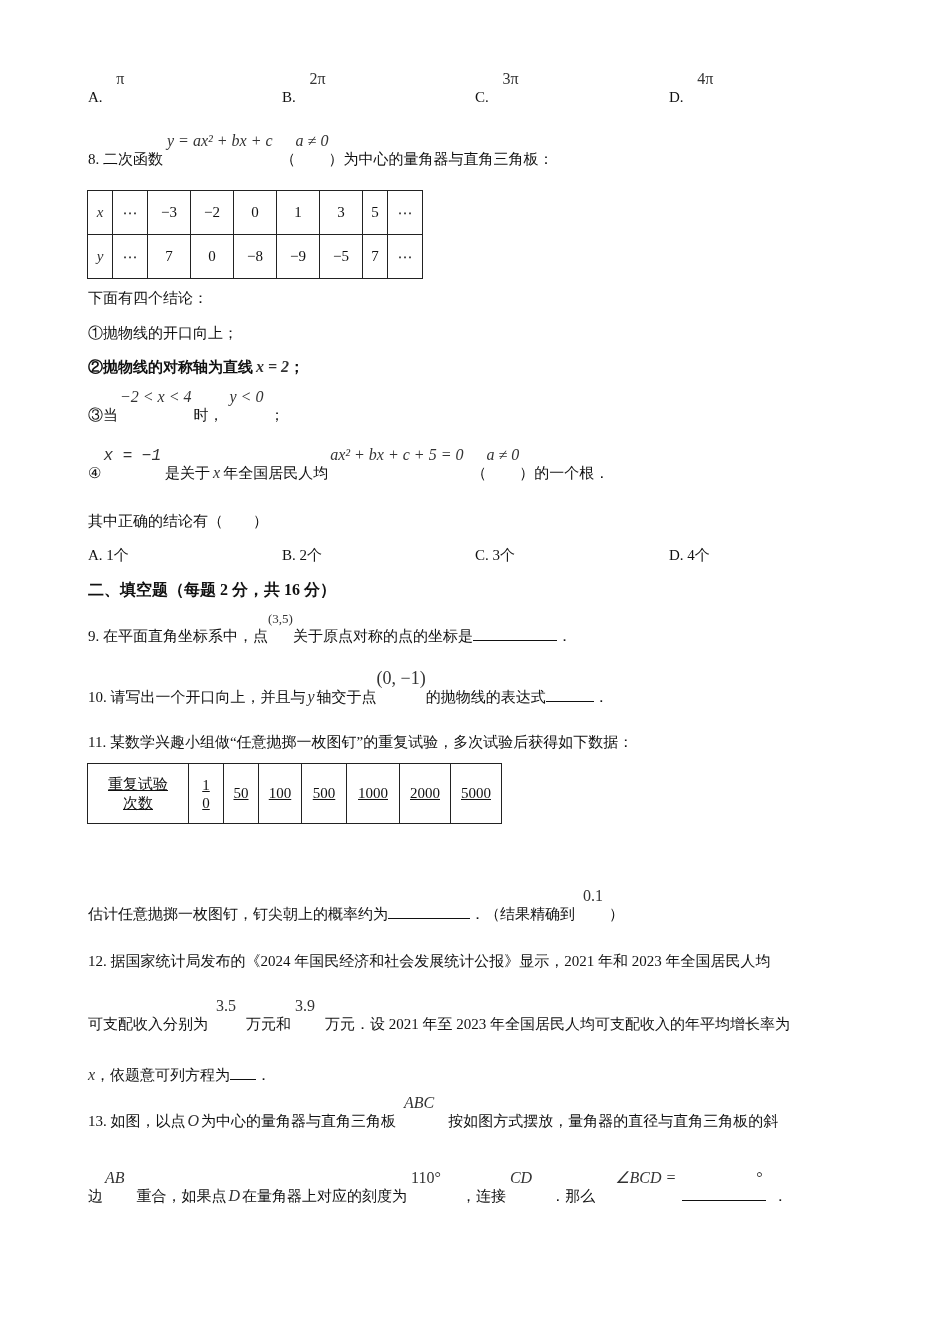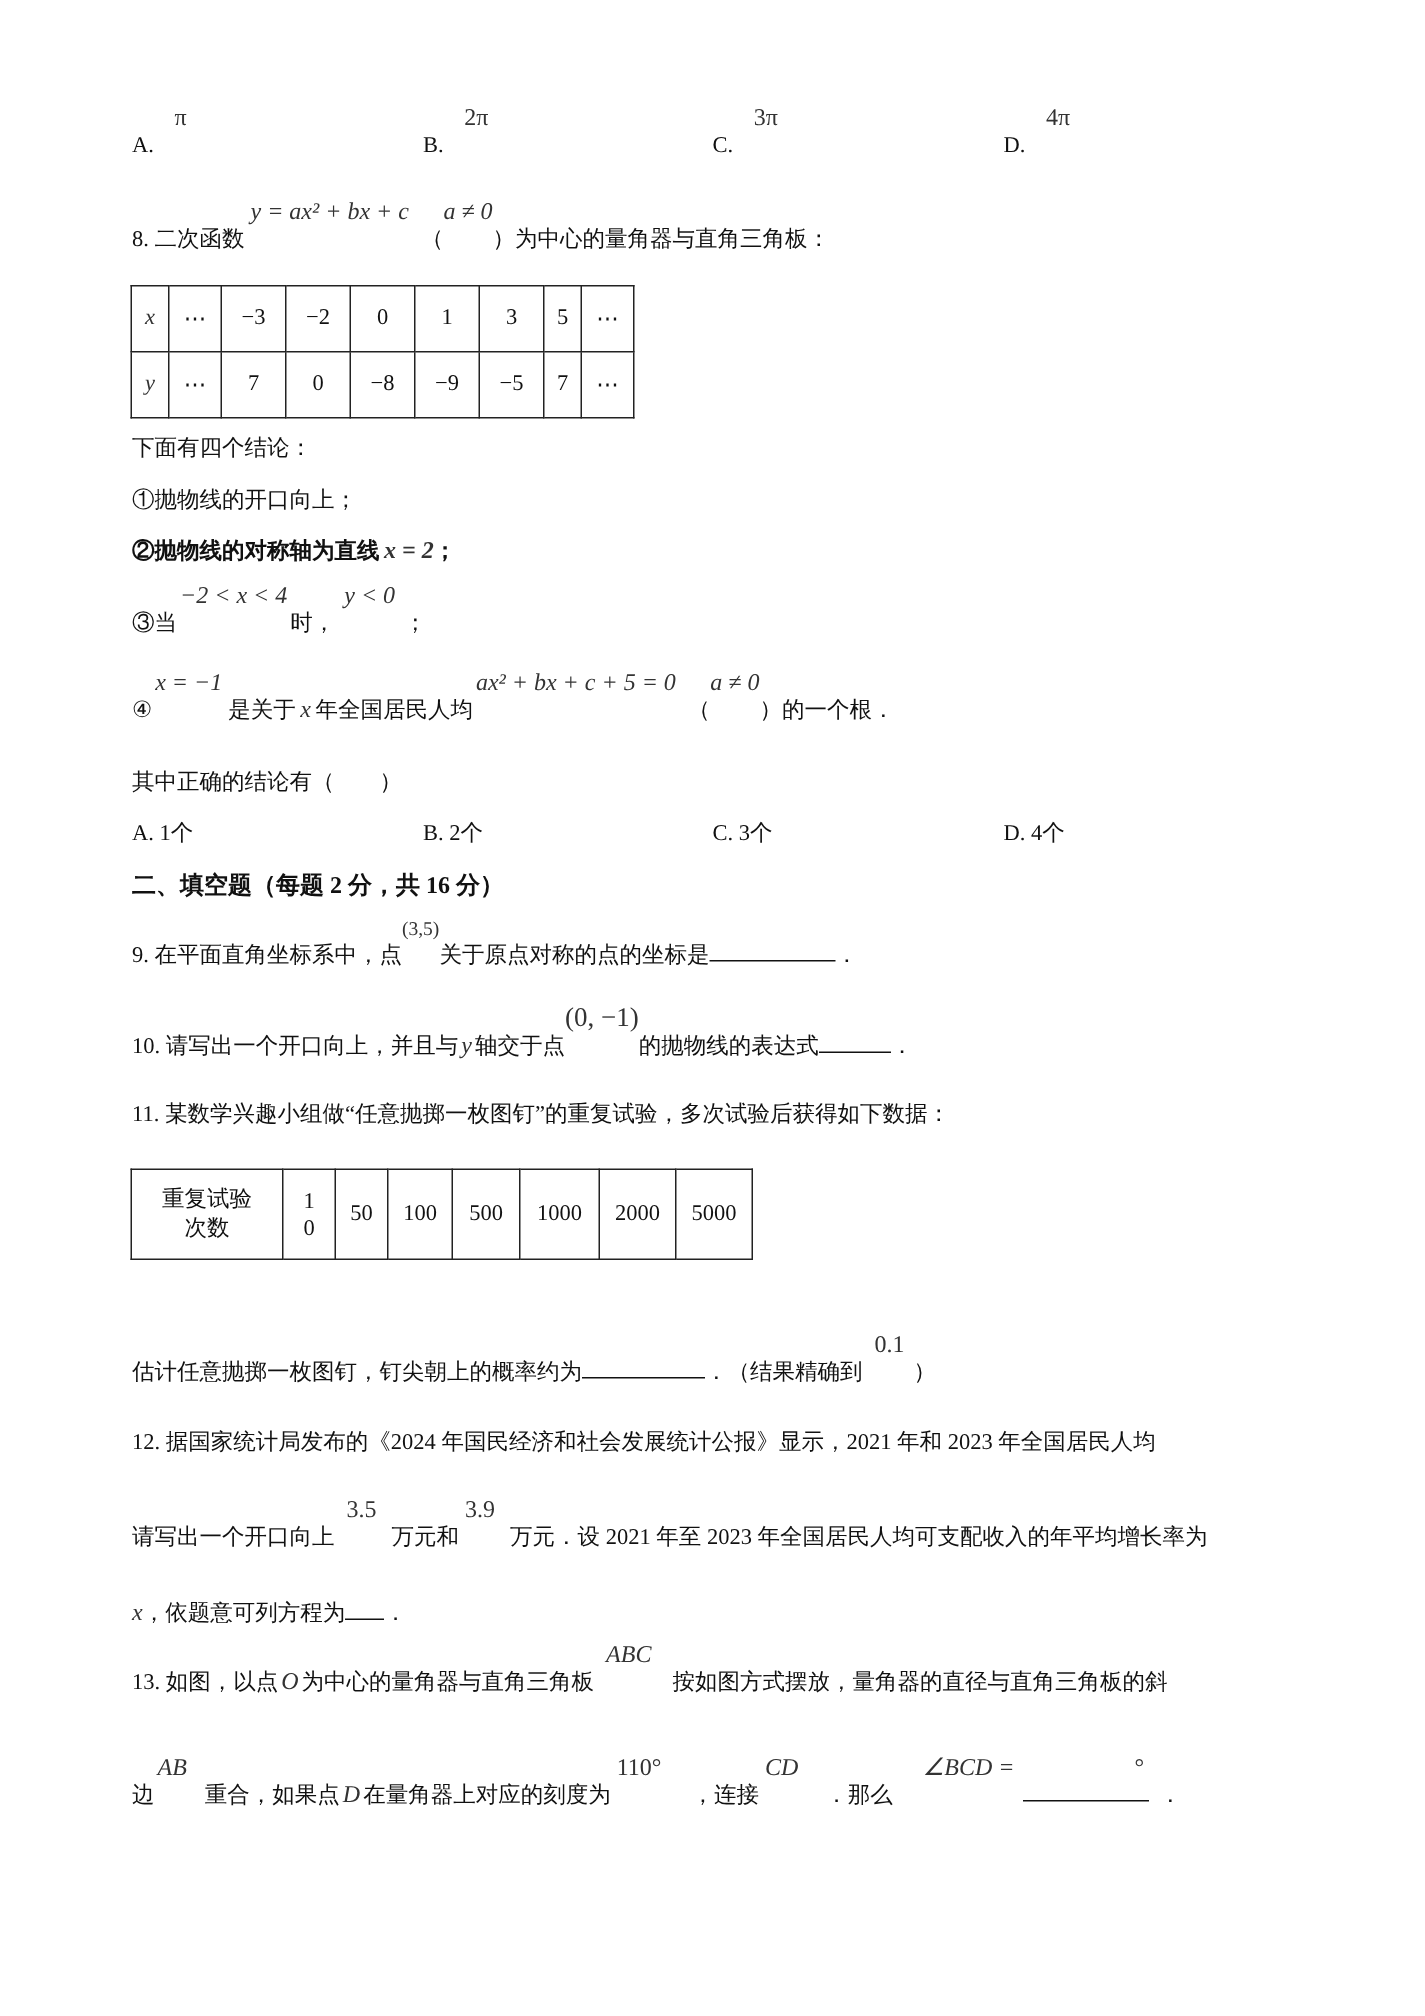--- a/index.html
+++ b/index.html
@@ -70,21 +70,21 @@
 
 <div class="abs" style="left:88px; top:289px;">下面有四个结论：</div>
 <div class="abs" style="left:88px; top:324px;">①抛物线的开口向上；</div>
 <div class="abs" style="left:88px; top:358px;font-weight:bold;">
   <span>②抛物线的对称轴为直线</span><span class="m" style="margin-left:3px;">x = 2</span><span>；</span>
 </div>
 <div class="abs" style="left:88px; top:406px;">
   <span>③当</span><span class="m upl" style="margin:0 2px;">−2 &lt; x &lt; 4</span><span>时，</span><span class="m upl" style="margin:0 6px;">y &lt; 0</span><span>；</span>
 </div>
 <div class="abs" style="left:88px; top:464px;">
-  <span>④</span><span class="m upl" style="margin:0 4px 0 2px;">x = −1</span><span>是关于</span><span class="m" style="margin:0 3px;">x</span><span>年全国居民人均</span><span class="m upl" style="margin:0 8px 0 2px;">ax² + bx + c + 5 = 0</span><span>（</span><span class="m upl">a ≠ 0</span><span>）的一个根．</span>
+  <span>④</span><span class="m upl" style="margin:0 4px 0 2px;font-family:Liberation Mono, monospace;">x = −1</span><span>是关于</span><span class="m" style="margin:0 3px;">x</span><span>年全国居民人均</span><span class="m upl" style="margin:0 8px 0 2px;">ax² + bx + c + 5 = 0</span><span>（</span><span class="m upl">a ≠ 0</span><span>）的一个根．</span>
 </div>
 
 <div class="abs" style="left:88px; top:512px;">其中正确的结论有（　　）</div>
 
 <div class="abs" style="left:88px; top:546px;"><span>A.</span> <span>1个</span></div>
 <div class="abs" style="left:282px; top:546px;"><span>B.</span> <span>2个</span></div>
 <div class="abs" style="left:475px; top:546px;"><span>C.</span> <span>3个</span></div>
 <div class="abs" style="left:669px; top:546px;"><span>D.</span> <span>4个</span></div>
 
 <div class="abs bold" style="left:88px; top:580px;">二、填空题（每题 2 分，共 16 分）</div>
@@ -92,21 +92,21 @@
 <div class="abs" style="left:88px; top:626px;">
   <span>9. 在平面直角坐标系中，点</span><span class="mu upl" style="font-size:13px;">(3,5)</span><span>关于原点对称的点的坐标是</span><span class="blank" style="width:84px;"></span><span>．</span>
 </div>
 
 <div class="abs" style="left:88px; top:686px;">
   <span>10. 请写出一个开口向上，并且与</span><span class="m" style="margin:0 2px;">y</span><span>轴交于点</span><span class="mu upl" style="font-size:18px;">(0, −1)</span><span>的抛物线的表达式</span><span class="blank" style="width:48px;"></span><span>．</span>
 </div>
 
 <div class="abs" style="left:88px; top:733px;">11. 某数学兴趣小组做“任意抛掷一枚图钉”的重复试验，多次试验后获得如下数据：</div>
 
-<table class="grid" style="left:87px; top:779px;">
+<table class="grid" style="left:87px; top:763px;text-decoration:underline;">
   <tbody>
       <tr style="height:60px;">
     <td style="width:100px; line-height:19px;">
           <div>重复试验</div>
           <div>次数</div>
         </td>
     <td style="width:34px; line-height:18px;">
           <div>1</div>
           <div>0</div>
         </td>
@@ -119,21 +119,21 @@
   </tr>
 </tbody>
   </table>
 
 <div class="abs" style="left:88px; top:904px;">
   <span>估计任意抛掷一枚图钉，钉尖朝上的概率约为</span><span class="blank" style="width:82px;"></span><span>．（结果精确到</span><span class="mu upl" style="margin:0 6px 0 8px;">0.1</span><span>）</span>
 </div>
 
 <div class="abs" style="left:88px; top:952px;">12. 据国家统计局发布的《2024 年国民经济和社会发展统计公报》显示，2021 年和 2023 年全国居民人均</div>
 <div class="abs" style="left:88px; top:1015px;">
-  <span>请写出一个开口向上</span><span class="mu upl" style="margin:0 10px 0 8px;text-align:right;">3.5</span><span>万元和</span><span class="mu upl" style="margin:0 10px 0 4px;">3.9</span><span>万元．设 2021 年至 2023 年全国居民人均可支配收入的年平均增长率为</span>
+  <span>可支配收入分别为</span><span class="mu upl" style="margin:0 10px 0 8px;text-align:right;">3.5</span><span>万元和</span><span class="mu upl" style="margin:0 10px 0 4px;">3.9</span><span>万元．设 2021 年至 2023 年全国居民人均可支配收入的年平均增长率为</span>
 </div>
 <div class="abs" style="left:88px; top:1065px;">
   <span class="m">x</span><span>，依题意可列方程为</span><span class="blank" style="width:26px;"></span><span>．</span>
 </div>
 
 <div class="abs" style="left:88px; top:1112px;">
   <span>13. 如图，以点</span><span class="m" style="margin:0 2px;">O</span><span>为中心的量角器与直角三角板</span><span class="m upl" style="margin:0 14px 0 8px;">ABC</span><span>按如图方式摆放，量角器的直径与直角三角板的斜</span>
 </div>
 <div class="abs" style="left:88px; top:1186px;">
   <span>边</span><span class="m upl" style="margin:0 12px 0 2px;">AB</span><span>重合，如果点</span><span class="m" style="margin:0 2px;">D</span><span>在量角器上对应的刻度为</span><span class="mu upl" style="margin:0 20px 0 4px;">110°</span><span>，连接</span><span class="m upl" style="margin:0 18px 0 4px;">CD</span><span>．那么</span><span class="m upl" style="margin:0 6px 0 20px;">∠BCD =</span><span class="blank" style="width:84px; margin-right:0;"></span><span class="mu upl" style="margin:0 10px 0 -10px;">°</span><span>．</span>

